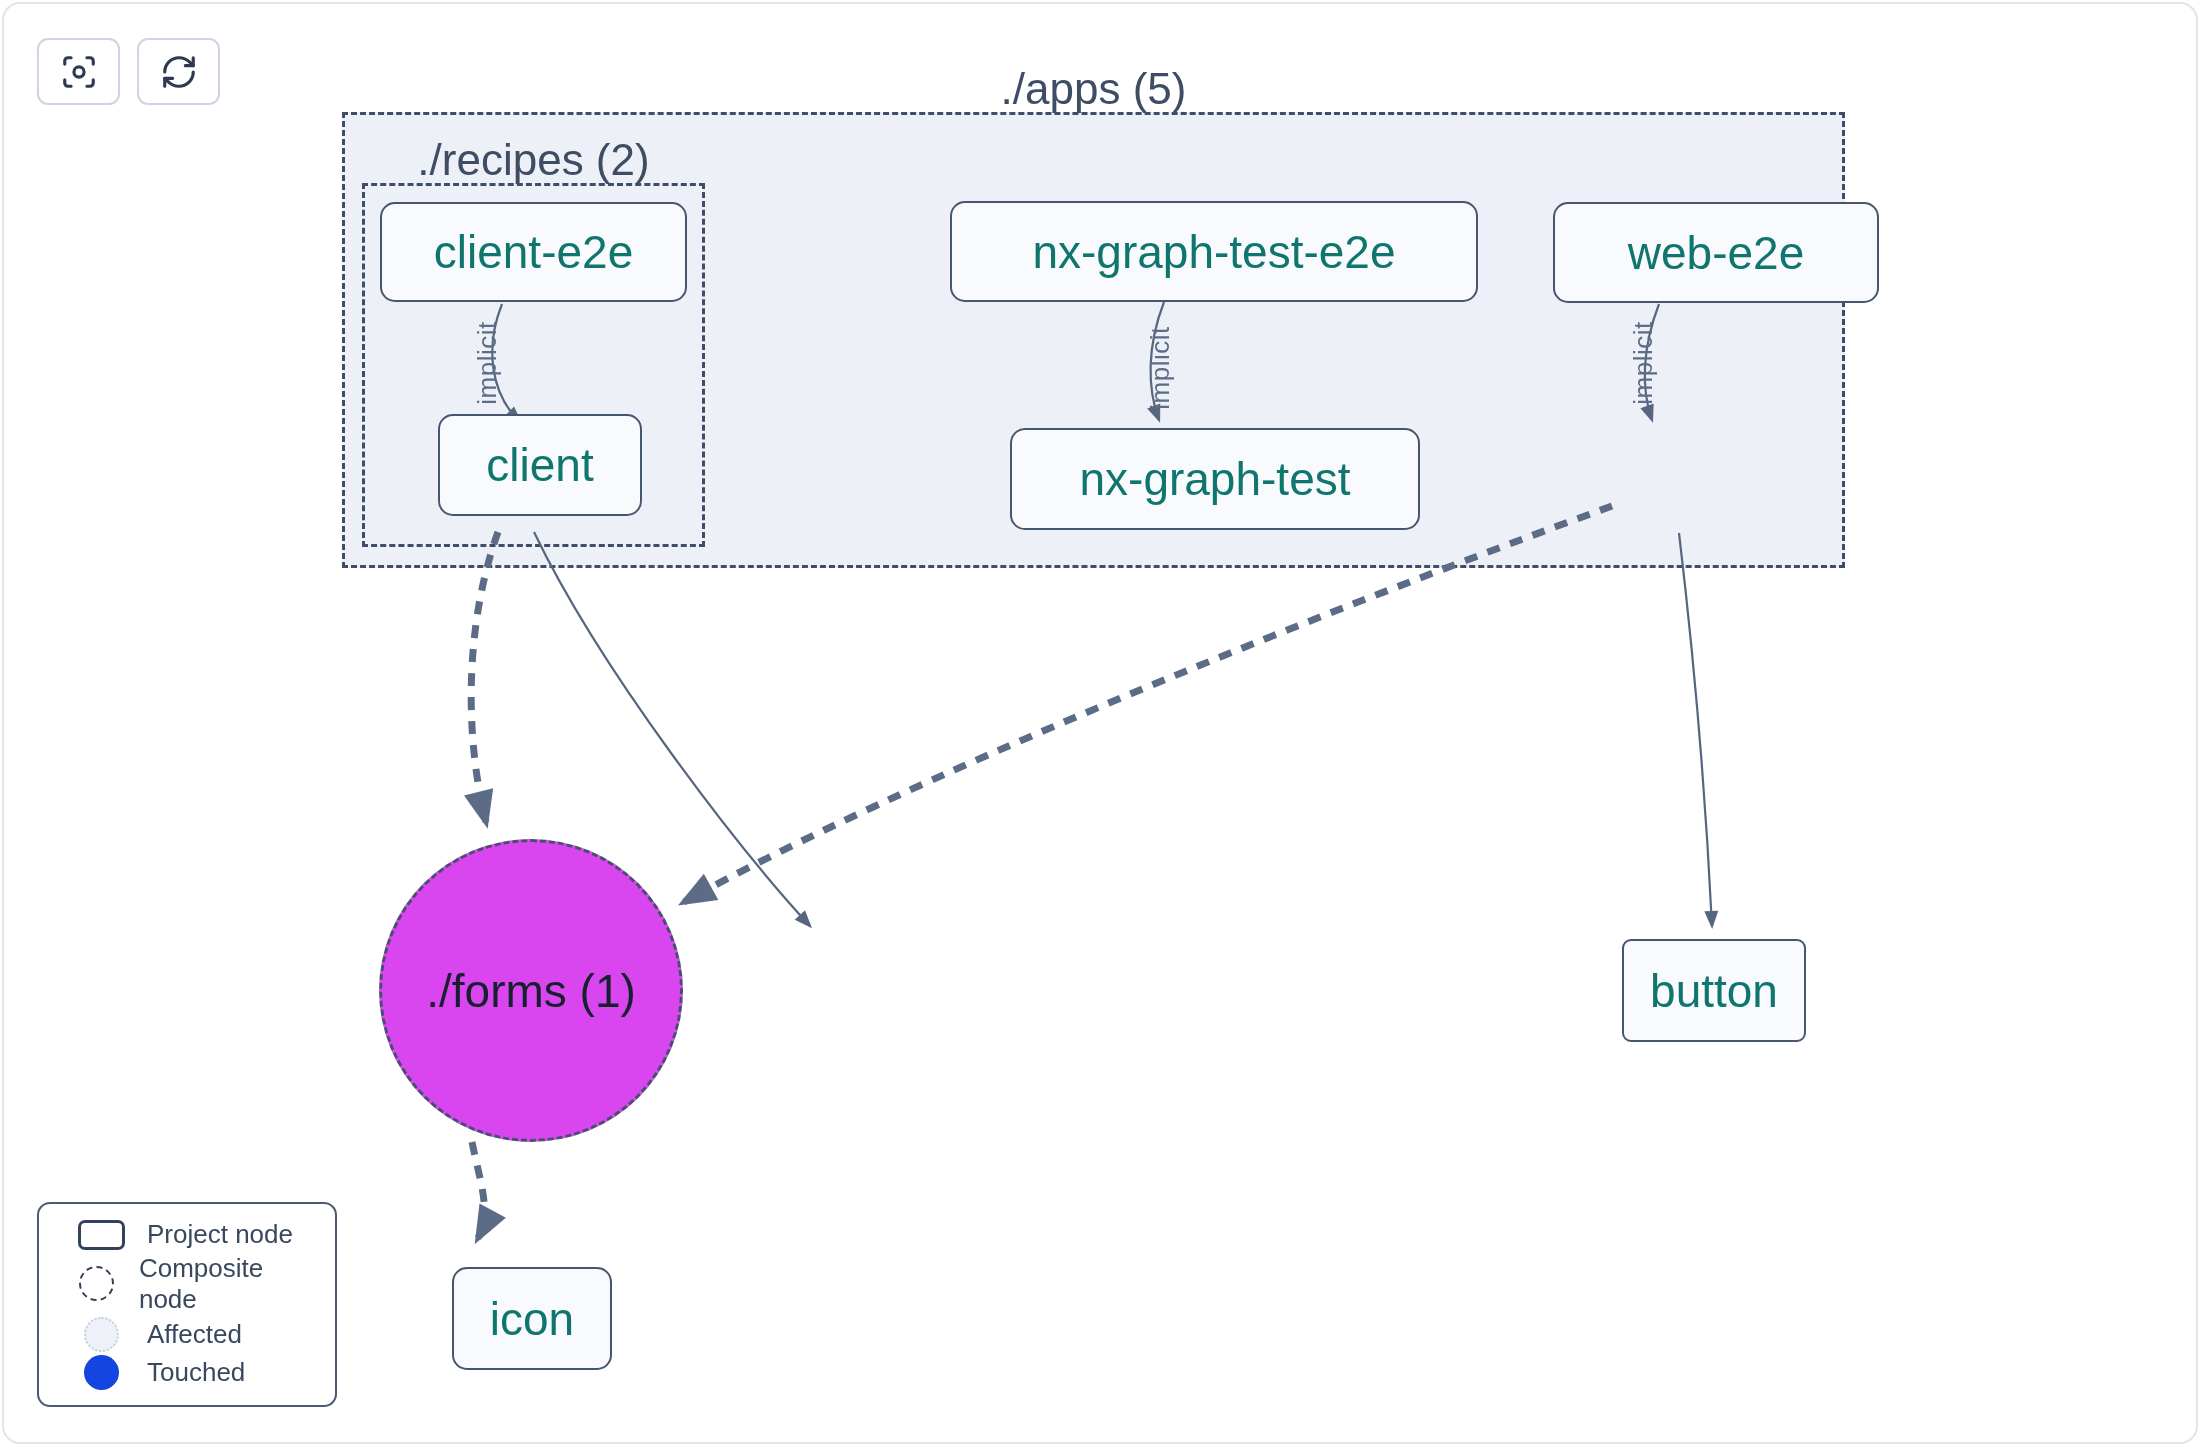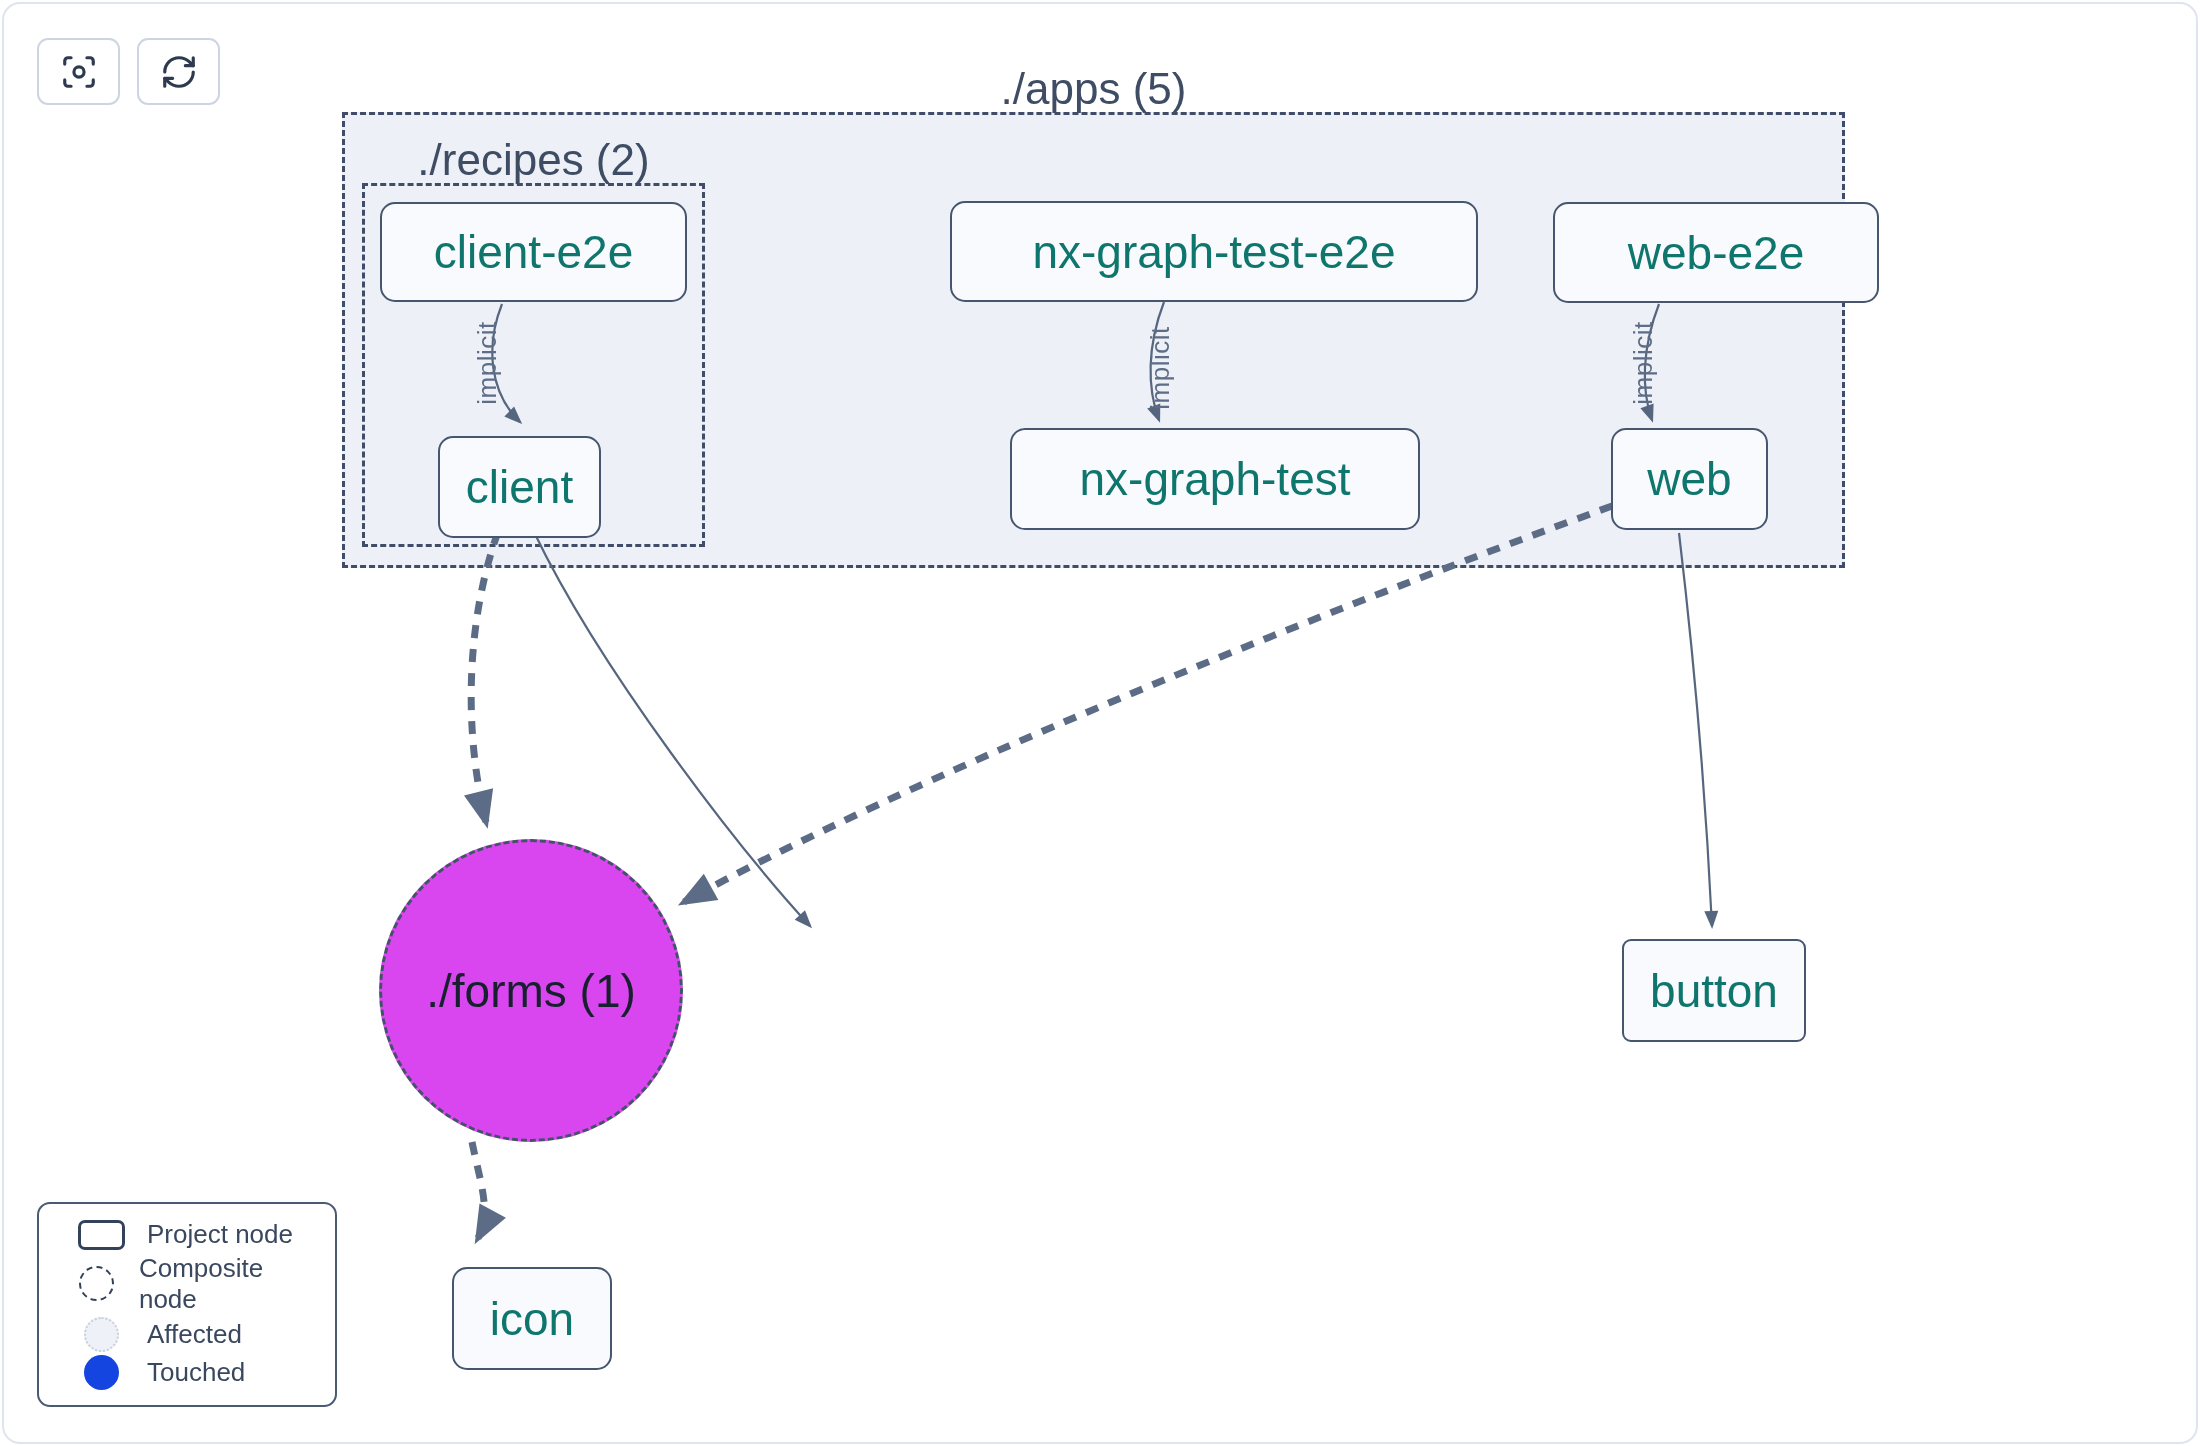--- a/index.html
+++ b/index.html
@@ -130,25 +130,24 @@
     <path class="edge-thick" d="M1612 506 C1300 620 900 782 684 902" marker-end="url(#mThick)"></path>
     <path class="edge-thin" d="M1679 533 C1697 684 1707 822 1712 926" marker-end="url(#mThin)"></path>
     <path class="edge-thick" d="M472 1142 C480 1182 492 1212 478 1238" marker-end="url(#mThick)"></path>
   </svg>
 
   <div class="edge-label" style="left:487px; top:363px;">implicit</div>
   <div class="edge-label" style="left:1160px; top:368px;">implicit</div>
   <div class="edge-label" style="left:1643px; top:363px;">implicit</div>
 
   <div class="node" style="left:380px; top:202px; width:307px; height:100px;">client-e2e</div>
-  <div class="node" style="left:438px; top:436px; width:163px; height:102px;">client</div>
+  <div class="node" style="left:438px; top:414px; width:204px; height:102px;">client</div>
   <div class="node" style="left:950px; top:201px; width:528px; height:101px;">nx-graph-test-e2e</div>
   <div class="node" style="left:1010px; top:428px; width:410px; height:102px;">nx-graph-test</div>
   <div class="node" style="left:1553px; top:202px; width:326px; height:101px;">web-e2e</div>
-  <div class="node" style="left:1611px; top:428px; width:157px; height:102px;">web</div>
   <div class="node" style="left:1622px; top:939px; width:184px; height:103px;border-radius:9px;">button</div>
   <div class="node" style="left:452px; top:1267px; width:160px; height:103px;">icon</div>
 
   <div class="legend">
     <div class="legend-row">
       <div class="legend-swatch-cell">
           <div class="sw-rect"></div>
         </div>
       <div class="legend-label">Project node</div>
     </div>

